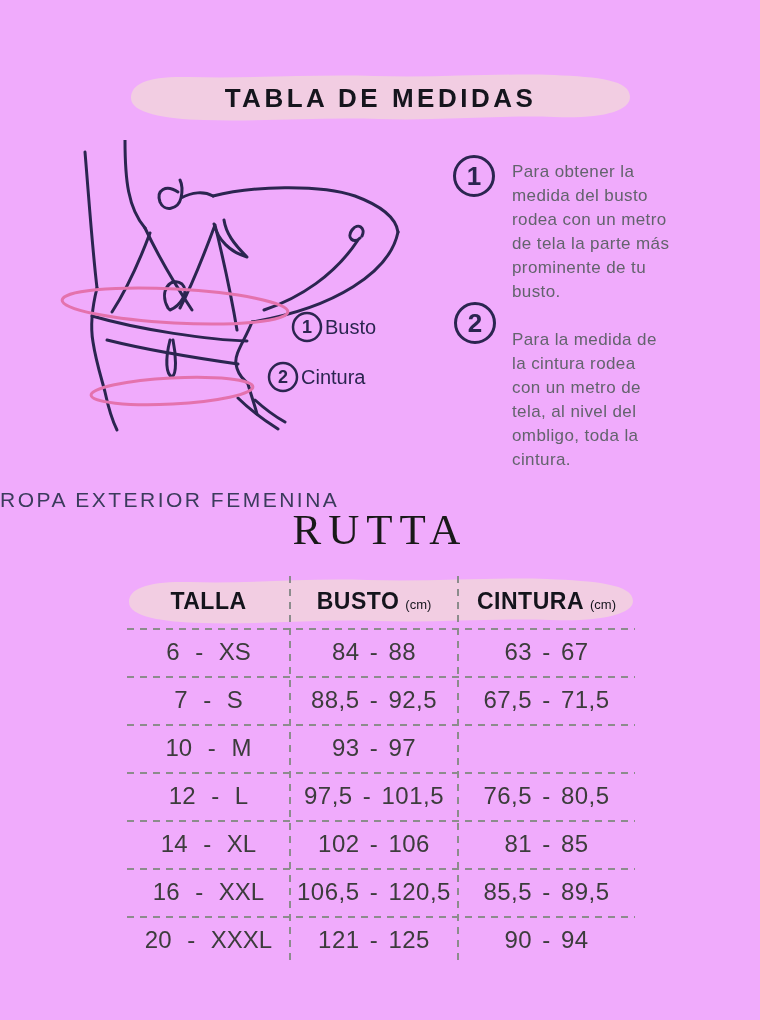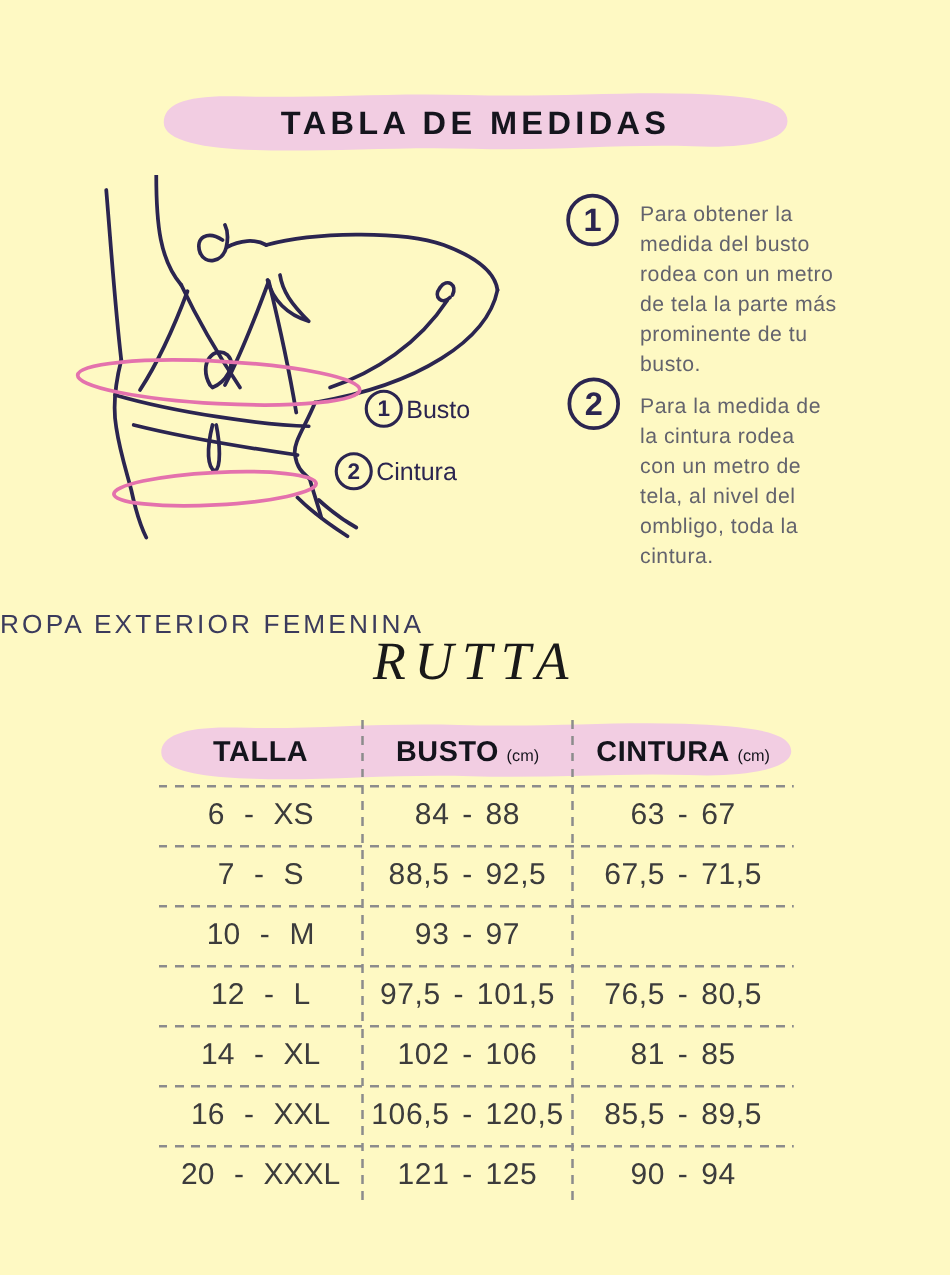--- a/index.html
+++ b/index.html
@@ -1,17 +1,17 @@
 <!DOCTYPE html>
 <html><head>
 <meta charset="utf-8">
 <style>
   html,body{margin:0;padding:0;background:#ffffff;}
   .page{
-    position:relative;width:760px;height:1020px;background:#fef9c3;overflow:hidden;
+    position:relative;width:760px;height:1020px;background:#f0abfc;overflow:hidden;
     font-family:"Liberation Sans", sans-serif;
   }
   .abs{position:absolute;}
 
   
   .title-banner{left:129px;top:71px;width:503px;height:54px;}
   .title-banner svg{position:absolute;left:0;top:0;}
   .title-banner .txt{
     position:absolute;left:0;top:0;width:100%;height:100%;
     display:flex;align-items:center;justify-content:center;
@@ -33,21 +33,21 @@
   }
 
   
   .subtitle{
     left:0;top:488px;width:760px;text-align:left;
     font-size:21px;letter-spacing:2.5px;color:#3b3b5c;
   }
   .brand{
     left:0;top:505px;width:760px;text-align:center;
     font-family:"Liberation Serif", serif;
-    font-size:43px;letter-spacing:7px;color:#191919;font-style:italic;
+    font-size:43px;letter-spacing:7px;color:#191919;
   }
 
   
   .size-table{left:127px;top:576px;width:508px;height:390px;}
   .thead-blob{left:0;top:0;width:508px;height:50px;}
   .thead-row{
     left:0;top:0;width:508px;height:50px;display:grid;
     grid-template-columns:163px 168px 177px;z-index:2;
   }
   .th{
@@ -138,21 +138,21 @@
   <div class="abs step-text" style="left:512px;top:160px;">Para obtener la
 medida del busto
 rodea con un metro
 de tela la parte más
 prominente de tu
 busto.</div>
 
   <div class="abs step-circle" style="left:454px;top:302px;">
     <span>2</span>
   </div>
-  <div class="abs step-text" style="left:512px;top:313px;">Para la medida de
+  <div class="abs step-text" style="left:512px;top:328px;">Para la medida de
 la cintura rodea
 con un metro de
 tela, al nivel del
 ombligo, toda la
 cintura.</div>
 
   <div class="abs subtitle">ROPA EXTERIOR FEMENINA</div>
   <div class="abs brand">RUTTA</div>
 
   <div class="abs size-table">

